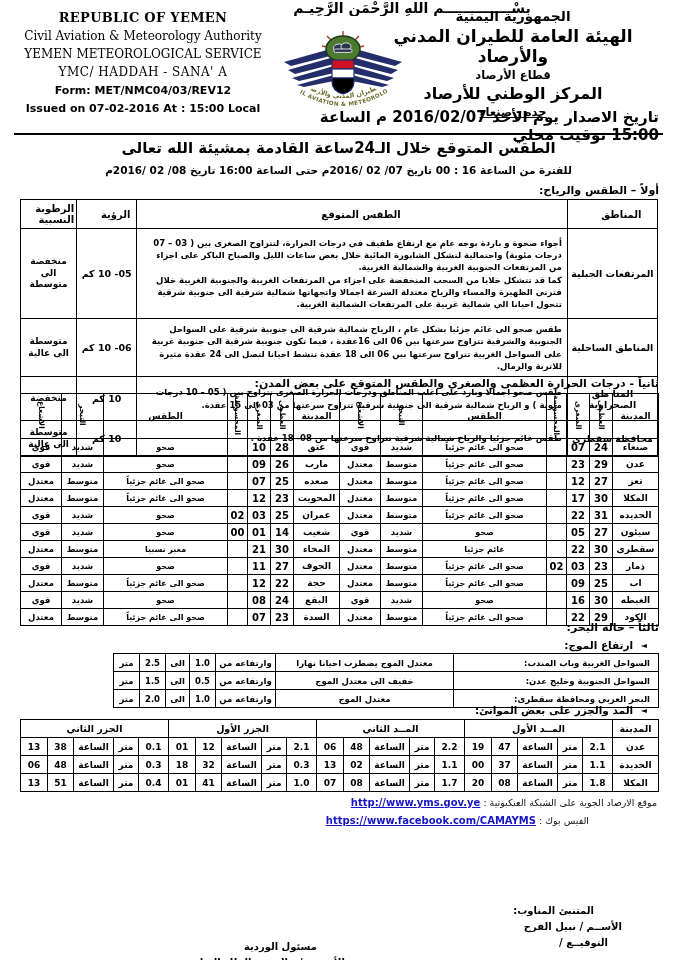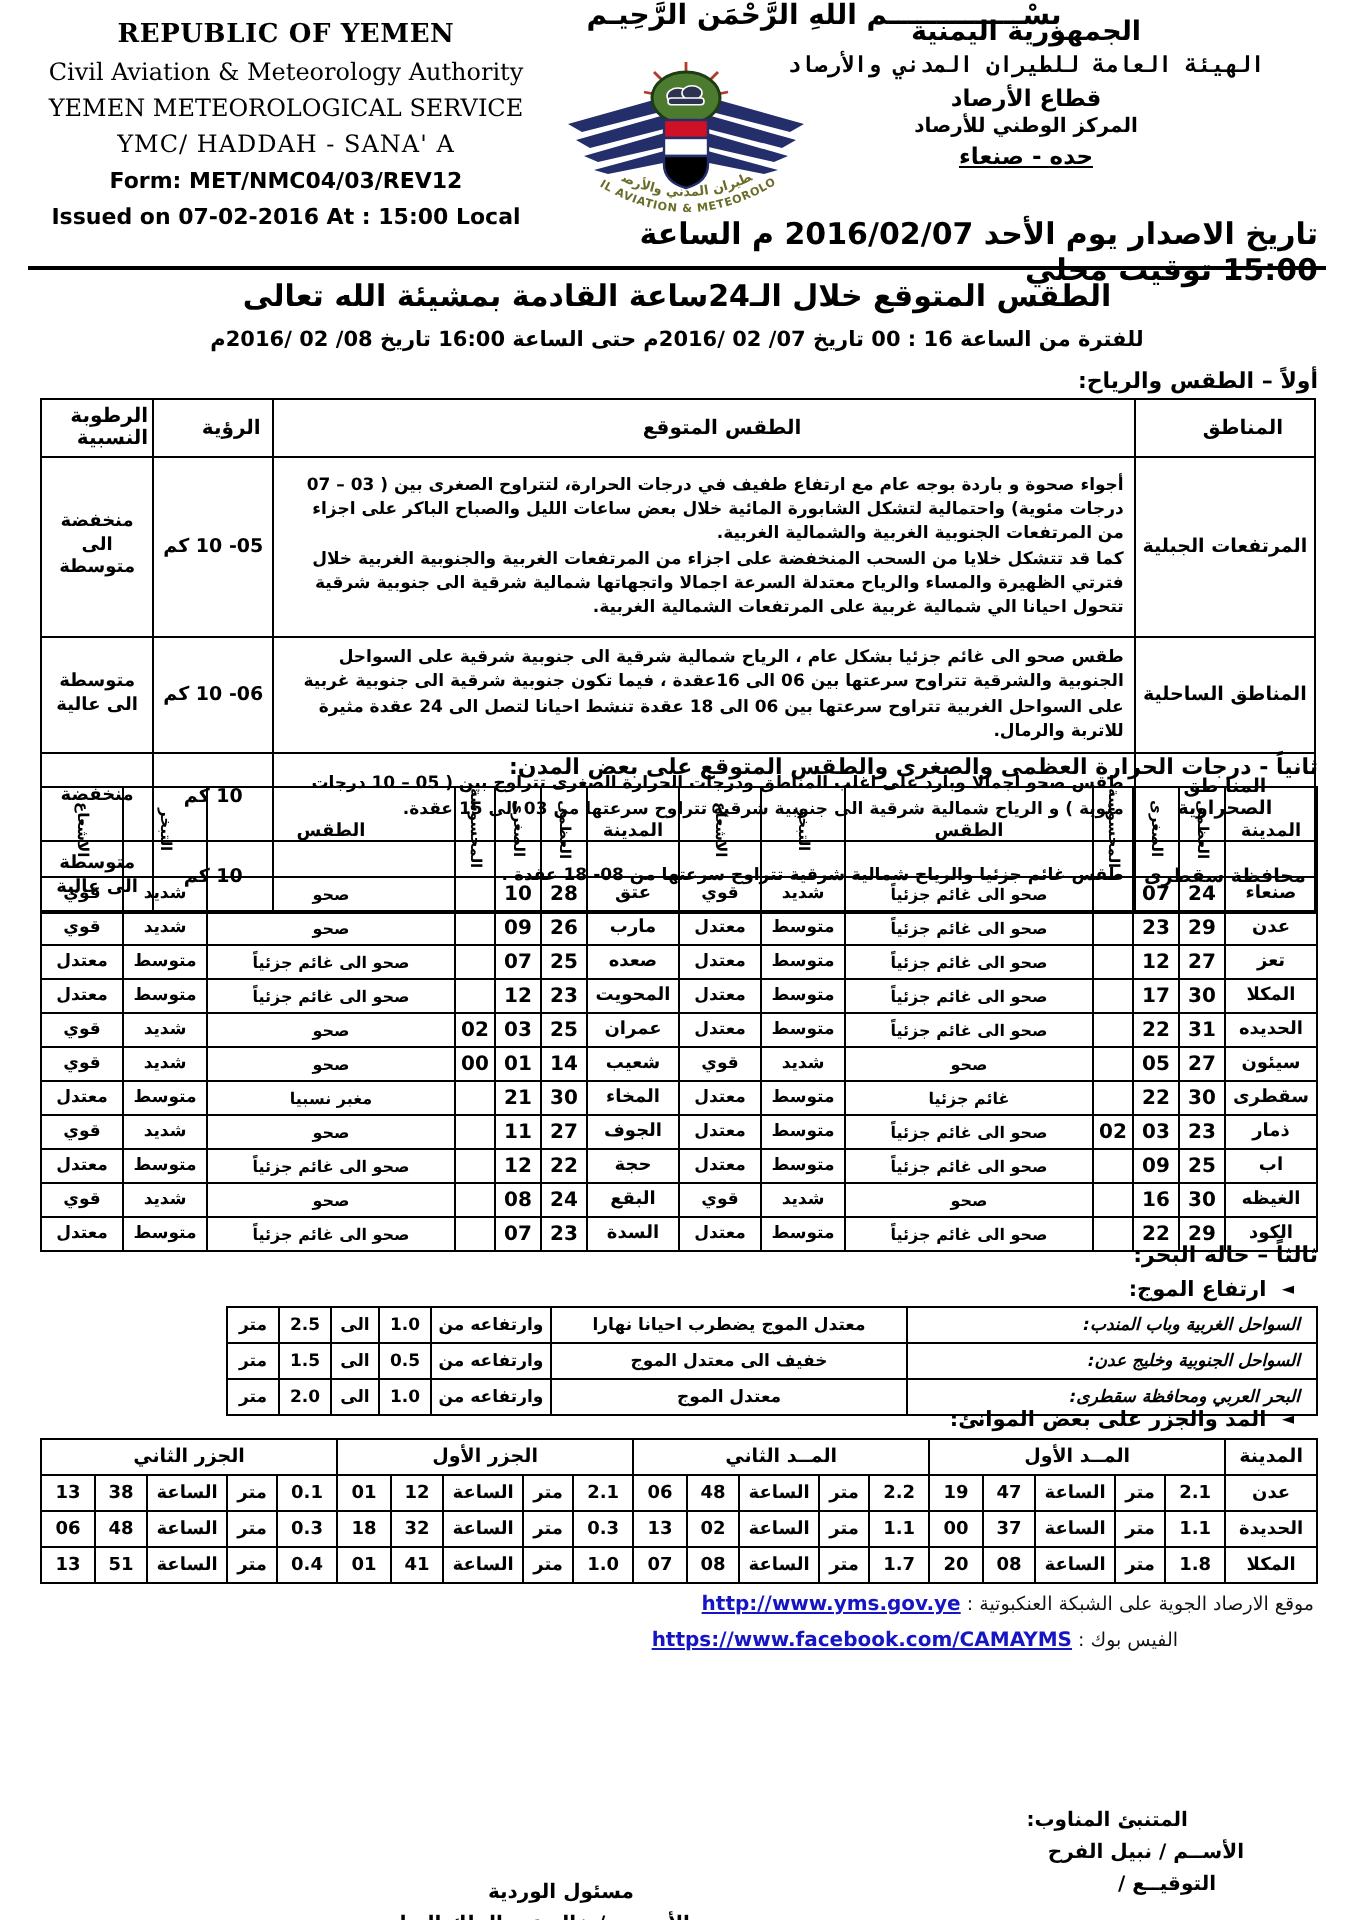--- a/index.html
+++ b/index.html
@@ -10,23 +10,23 @@
   .abs{position:absolute;}
   
   .hdr-en{left:14px;top:10px;width:258px;text-align:center;font-family:"DejaVu Serif",serif;}
   .hdr-en .l1{font-size:13px;font-weight:bold;letter-spacing:.3px;}
   .hdr-en .l2{font-size:12px;margin-top:4px;}
   .hdr-en .l3{font-size:12px;margin-top:4px;}
   .hdr-en .l4{font-size:12px;margin-top:4px;letter-spacing:.5px;}
   .hdr-en .l5,.hdr-en .l6{font-family:"DejaVu Sans",sans-serif;font-size:11px;font-weight:bold;margin-top:5px;}
   .hdr-ar{right:14px;top:8px;width:300px;text-align:center;direction:rtl;font-weight:bold;}
   .hdr-ar .a1{font-size:13.5px;}
-  .hdr-ar .a2{font-size:11px;margin-top:2px;font-family:Liberation Mono, monospace;}
+  .hdr-ar .a2{font-size:17px;margin-top:2px;}
   .hdr-ar .a3{font-size:11.5px;margin-top:2px;}
-  .hdr-ar .a4{font-size:10px;margin-top:2px;}
+  .hdr-ar .a4{font-size:16px;margin-top:2px;}
   .hdr-ar .a5{font-size:11.5px;margin-top:2px;text-decoration:underline;}
   .issue-line{right:18px;top:108px;width:360px;direction:rtl;font-size:15px;font-weight:bold;}
   .bismillah{left:278px;top:0px;width:268px;direction:rtl;text-align:center;font-size:14px;font-weight:bold;white-space:nowrap;overflow:hidden;}
   .logo-box{left:282px;top:26px;width:122px;height:96px;}
   .hr-main{left:14px;top:133px;width:649px;border-top:2.5px solid #000;height:0;}
   
   .title-main{left:0;top:139px;width:677px;text-align:center;direction:rtl;font-size:15px;font-weight:bold;}
   .title-period{left:0;top:164px;width:677px;text-align:center;direction:rtl;font-size:10.5px;font-weight:bold;}
   .sec-head{direction:rtl;text-align:right;font-size:11px;font-weight:bold;}
   .s1h{right:18px;top:184px;width:300px;}
@@ -50,21 +50,21 @@
   .t-cities{left:20px;top:393px;width:638px;font-size:8.5px;font-weight:bold;}
   .t-cities th{height:44px;font-size:9px;}
   .t-cities td{height:16px;text-align:center;}
   .vert{writing-mode:vertical-rl;display:inline-block;font-size:7.5px;line-height:1;max-height:42px;}
   .c-city{font-size:9px;}
   .c-num{font-size:10px;font-family:"DejaVu Sans",sans-serif;}
   .c-wx{font-size:8px;}
   
   .t-waves{left:113px;top:653px;width:545px;font-size:8.5px;font-weight:bold;}
   .t-waves td{height:17px;text-align:center;}
-  .t-waves .c-area{text-align:right;padding-right:8px;font-style:italic;}
+  .t-waves .c-area{text-align:right;padding-right:8px;}
   
   .t-tides{left:20px;top:719px;width:638px;font-size:9px;font-weight:bold;}
   .t-tides th{height:17px;font-size:9.5px;}
   .t-tides td{height:17px;text-align:center;}
   
   .links{right:20px;top:797px;width:420px;direction:rtl;text-align:right;font-size:9.5px;}
   .links .row2{margin-top:7px;padding-left:0;padding-right:68px;}
   .links a{color:#1515c4;font-weight:bold;font-size:10px;text-decoration:underline;}
   .links .lbl{color:#111;}
   

